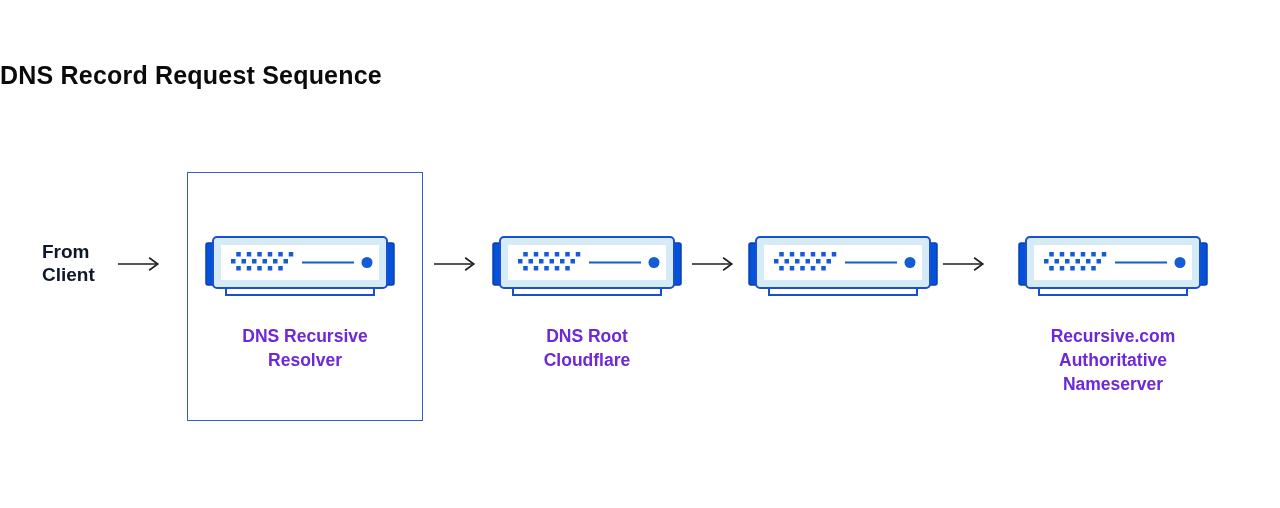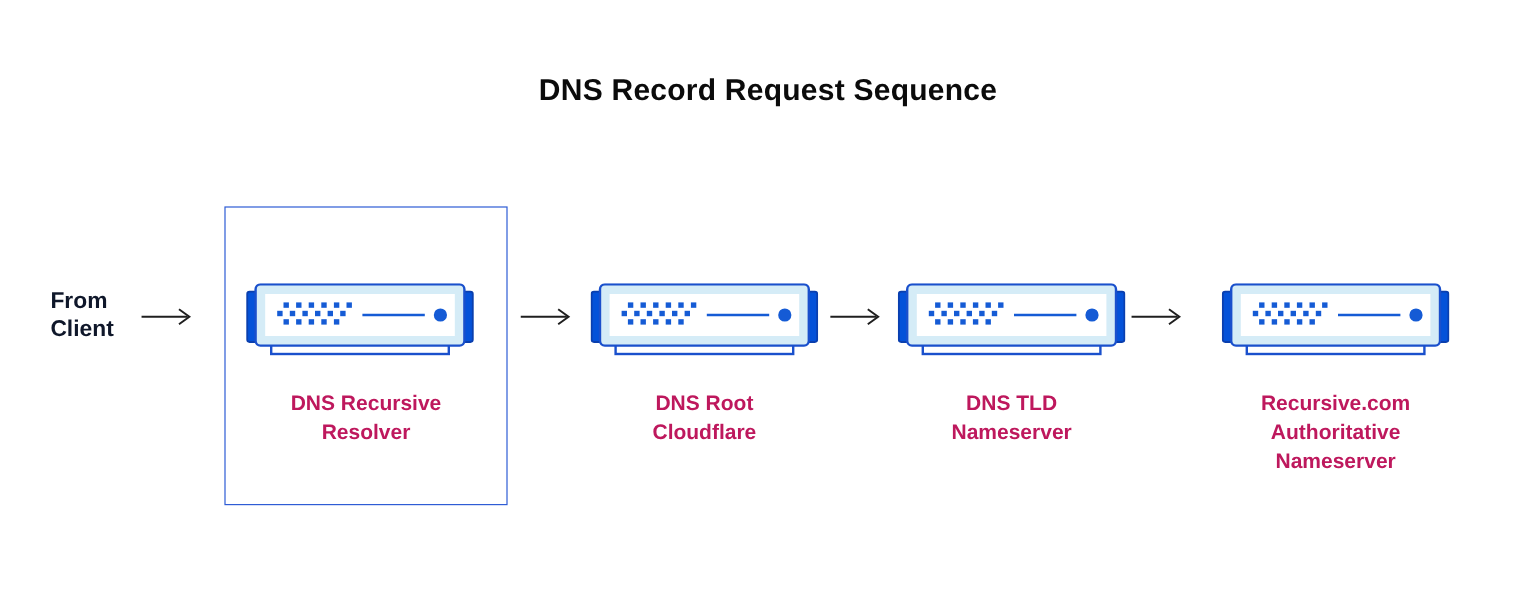--- a/index.html
+++ b/index.html
@@ -13,21 +13,21 @@
     width: 1280px;
     height: 508px;
     background: #ffffff;
     overflow: hidden;
   }
   .title {
     position: absolute;
     top: 61px;
     left: 0;
     width: 100%;
-    text-align: center;
+    text-align: left;
     font-size: 25px;
     font-weight: 700;
     color: #0b0b0b;
     letter-spacing: 0.2px;
   }
   .from-client {
     position: absolute;
     left: 42px;
     top: 240px;
     width: 64px;
@@ -67,21 +67,21 @@
   .server-3 { left: 748px; }
   .server-4 { left: 1018px; }
   .node-label {
     position: absolute;
     top: 324px;
     width: 170px;
     text-align: center;
     font-size: 17.5px;
     font-weight: 700;
     line-height: 24px;
-    color: #be185d;
+    color: #6d28d9;
   }
   .label-1 { left: 220px; }
   .label-2 { left: 502px; }
   .label-3 { left: 758px; }
   .label-4 { left: 1028px; }
   .defs-holder {
     position: absolute;
     width: 0;
     height: 0;
     overflow: hidden;
@@ -159,21 +159,20 @@
     </svg>
   <div class="node-label label-2">DNS Root Cloudflare</div>
 
   <svg class="arrow arrow-3">
       <use href="#arrow-symbol"></use>
     </svg>
 
   <svg class="server server-3">
       <use href="#server-symbol"></use>
     </svg>
-  <div class="node-label label-3">DNS TLD Nameserver</div>
 
   <svg class="arrow arrow-4">
       <use href="#arrow-symbol"></use>
     </svg>
 
   <svg class="server server-4">
       <use href="#server-symbol"></use>
     </svg>
   <div class="node-label label-4">Recursive.com Authoritative Nameserver</div>
 

